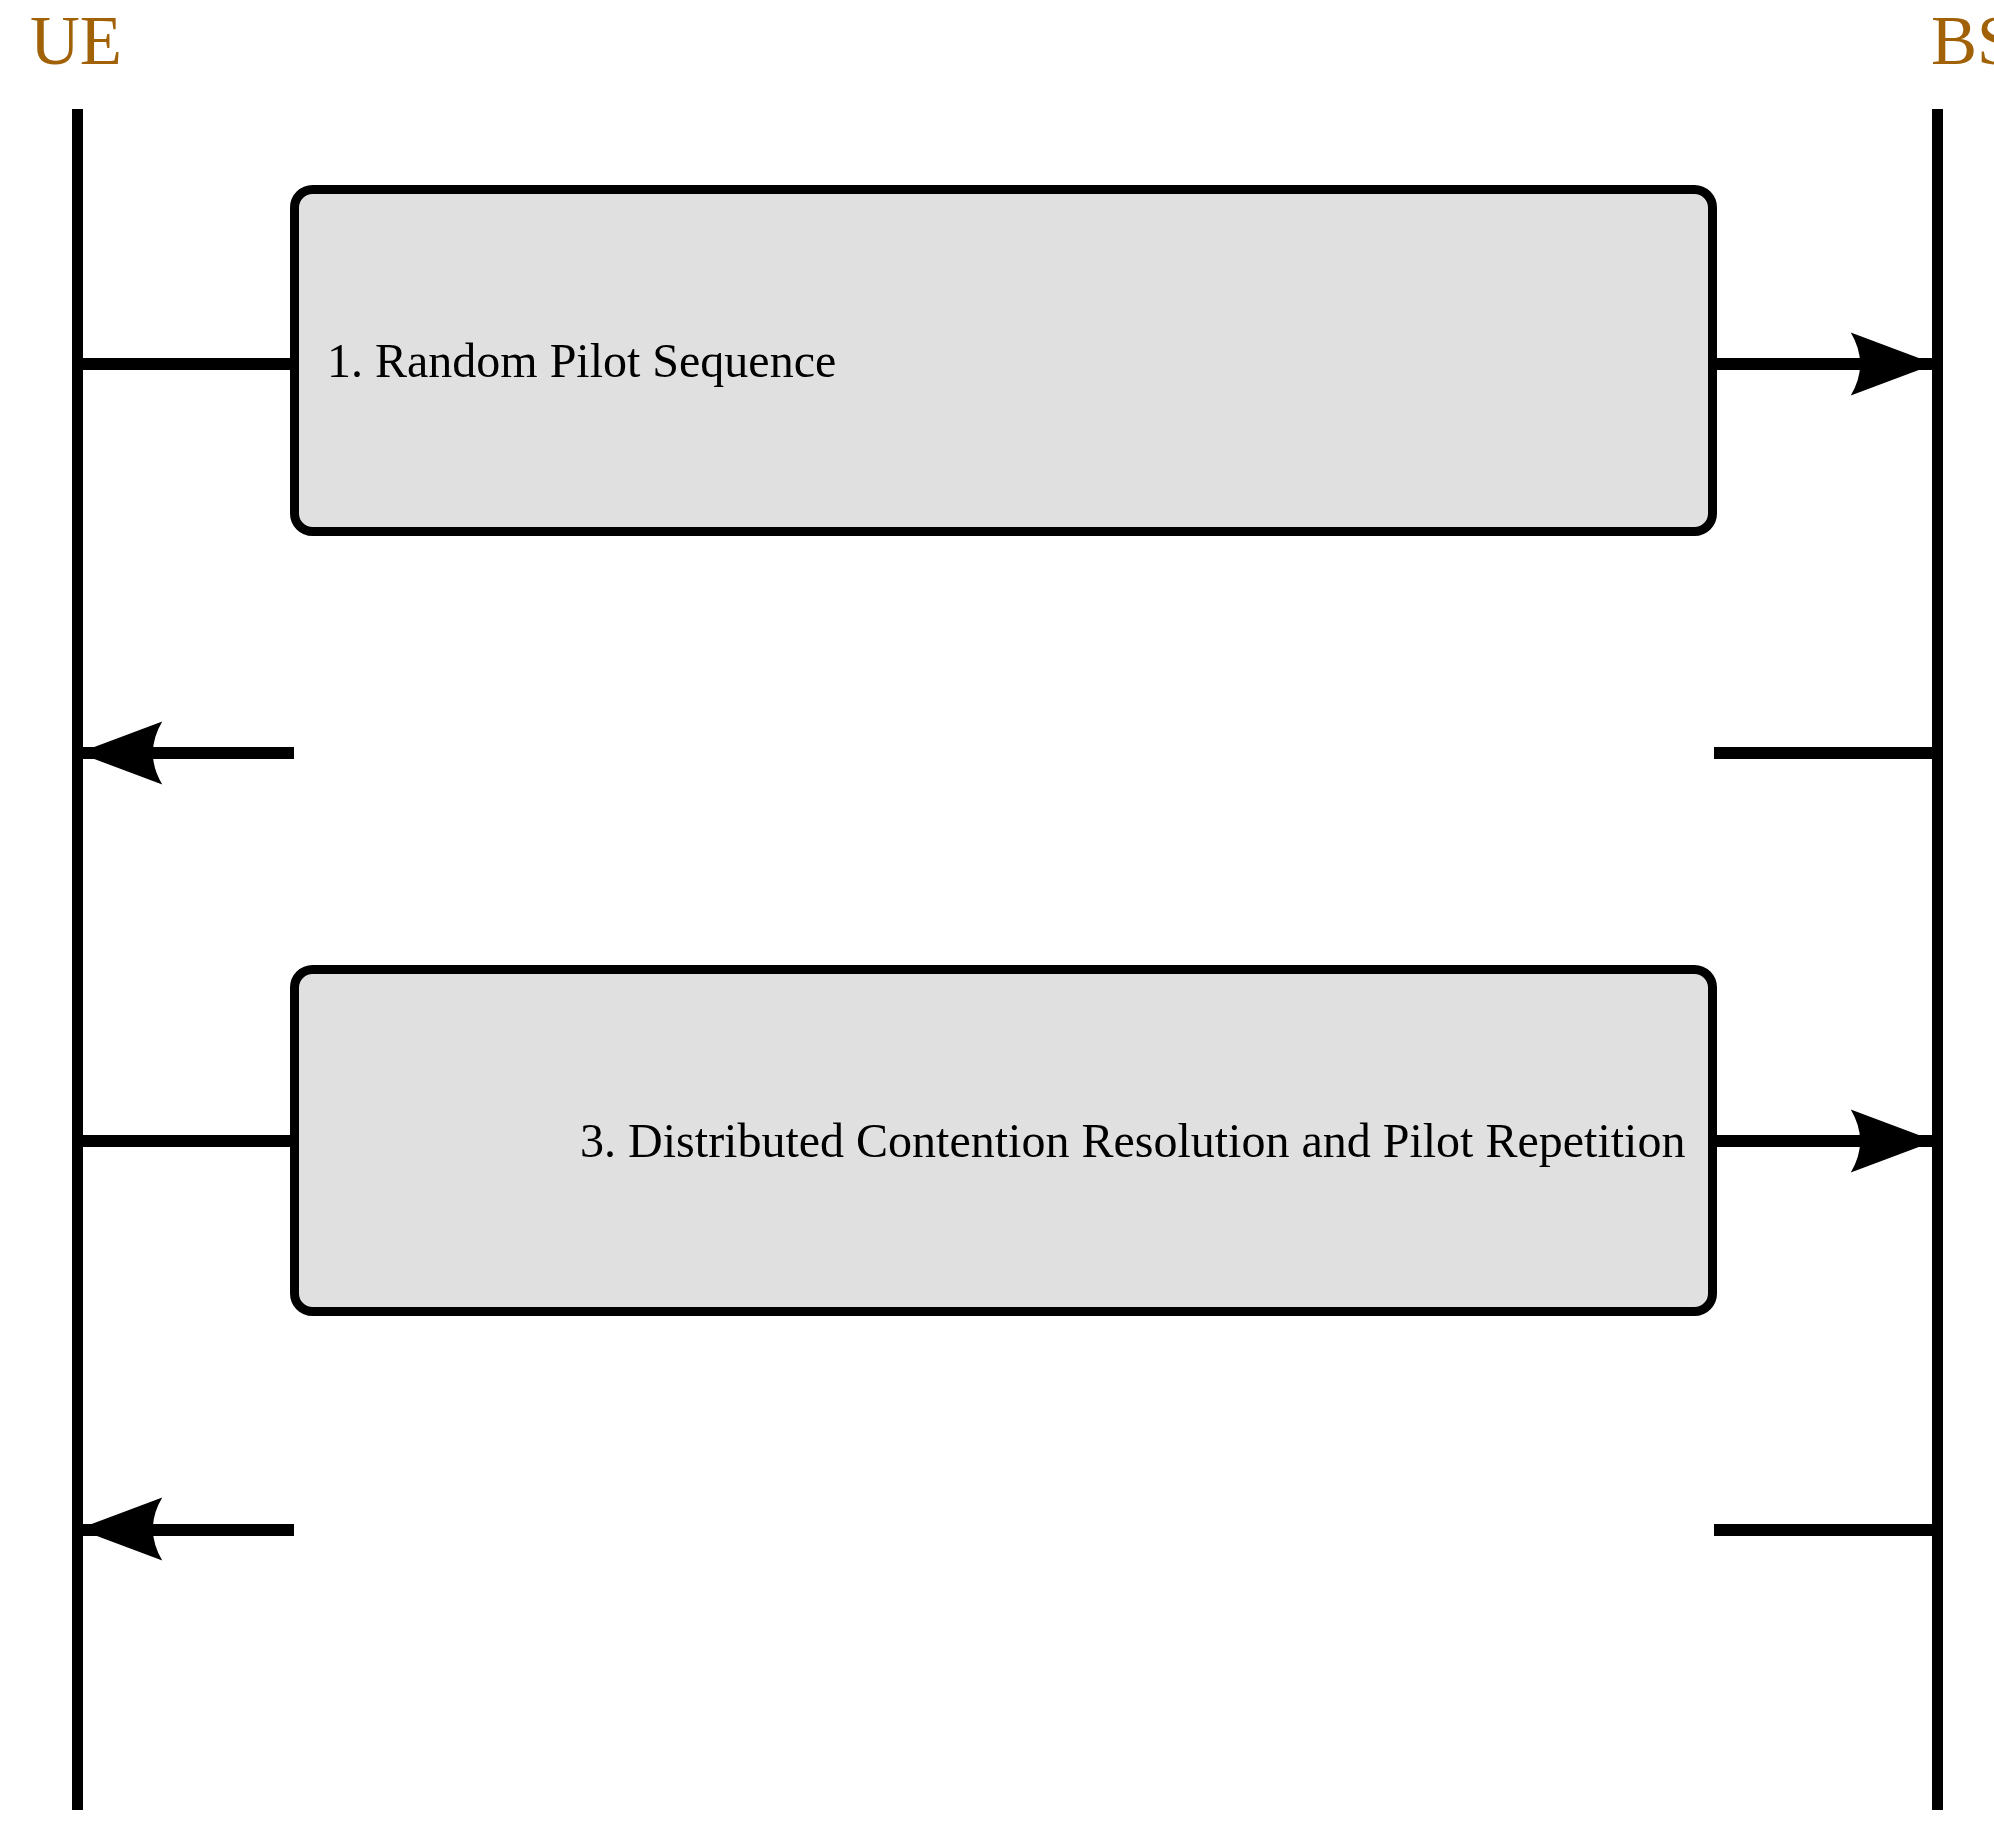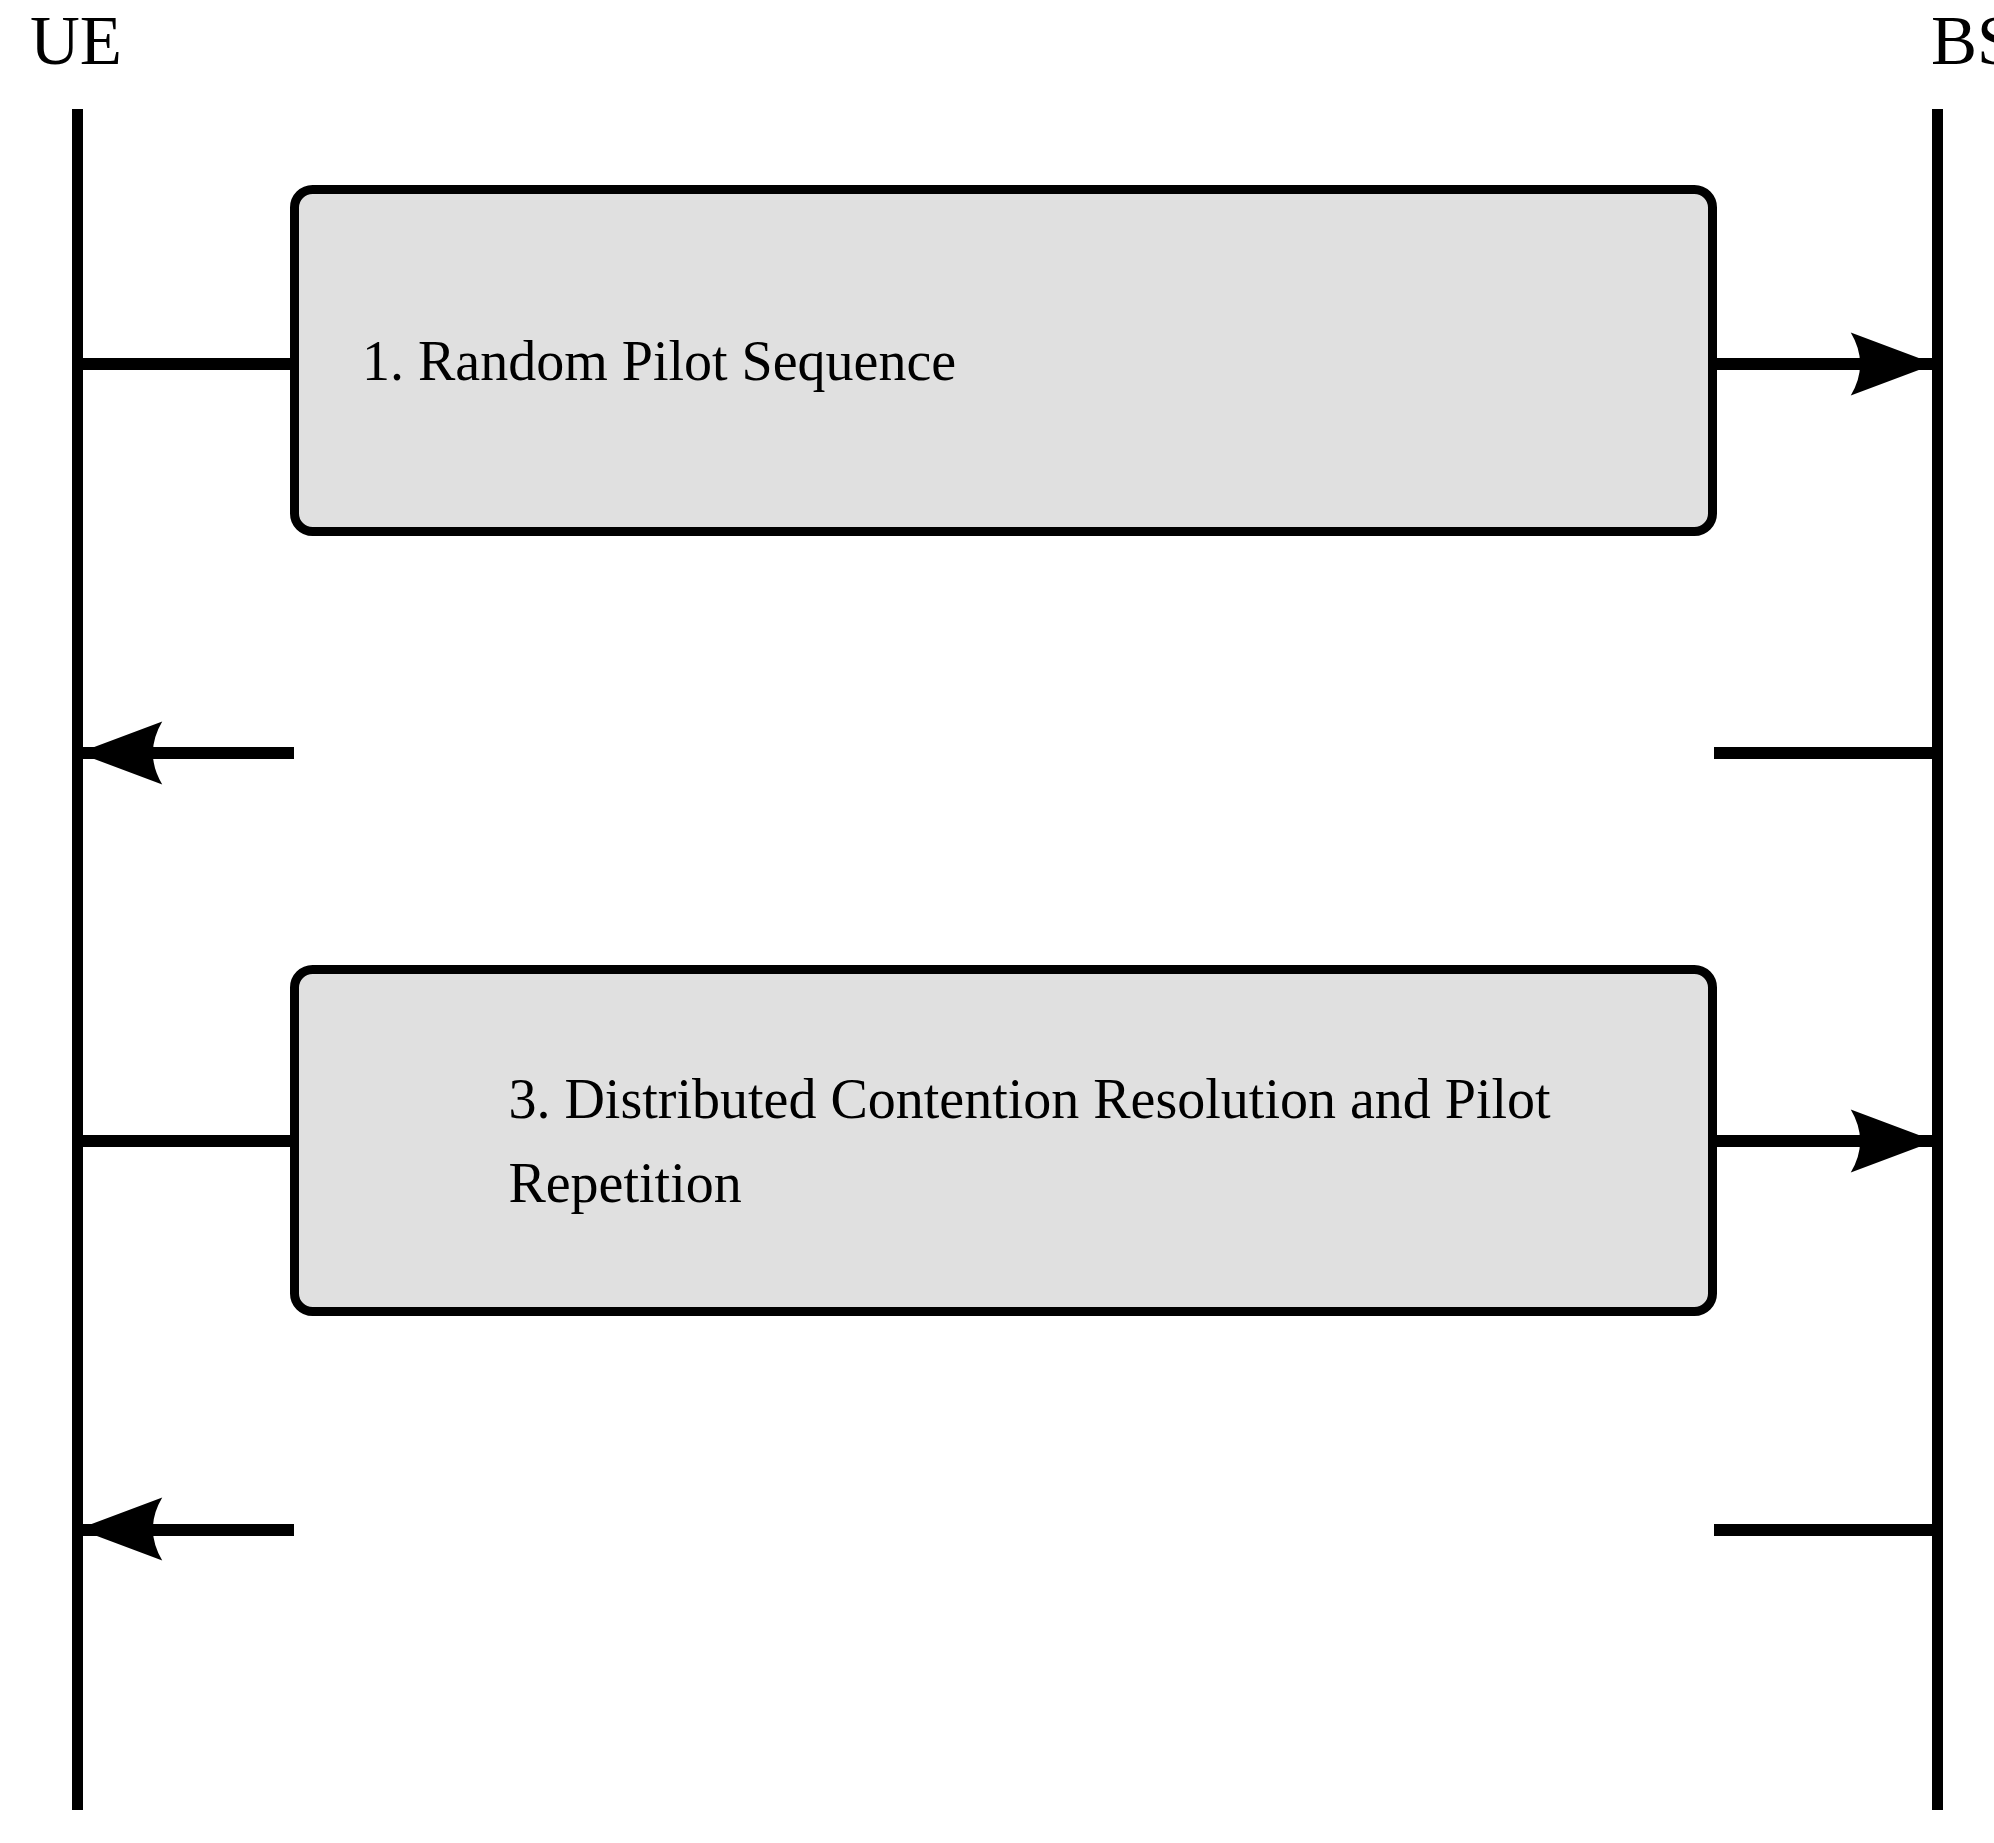--- a/index.html
+++ b/index.html
@@ -16,21 +16,21 @@
     color: #000000;
     overflow: hidden;
   }
 
   
   .actor-label {
     position: absolute;
     top: 0px;
     font-size: 69px;
     line-height: 83px;
-    color: #000000;
+    color: #a16207;
     white-space: nowrap;
   }
   #ue-label { left: 30px; }
   #bs-label { left: 1931px; }
 
   
   .lifeline {
     position: absolute;
     top: 109px;
     width: 10.6px;
@@ -77,23 +77,23 @@
     border-radius: 22.6px;
     display: flex;
     align-items: center;
   }
   #box1 { top: 185px; }
   #box2 { top: 573px; }
   #box3 { top: 965px; justify-content: flex-end; }
   #box4 { top: 1354px; }
 
   .msg-label {
-    padding-left: 63px;
+    padding-left: 28px;
     padding-right: 22.6px;
-    font-size: 56px;
+    font-size: 48px;
     line-height: 84px;
     color: #000000;
   }
   #box3 .msg-label { max-width: 1177px; }
 </style>
 </head>
 <body>
 
 <div id="canvas">
 

